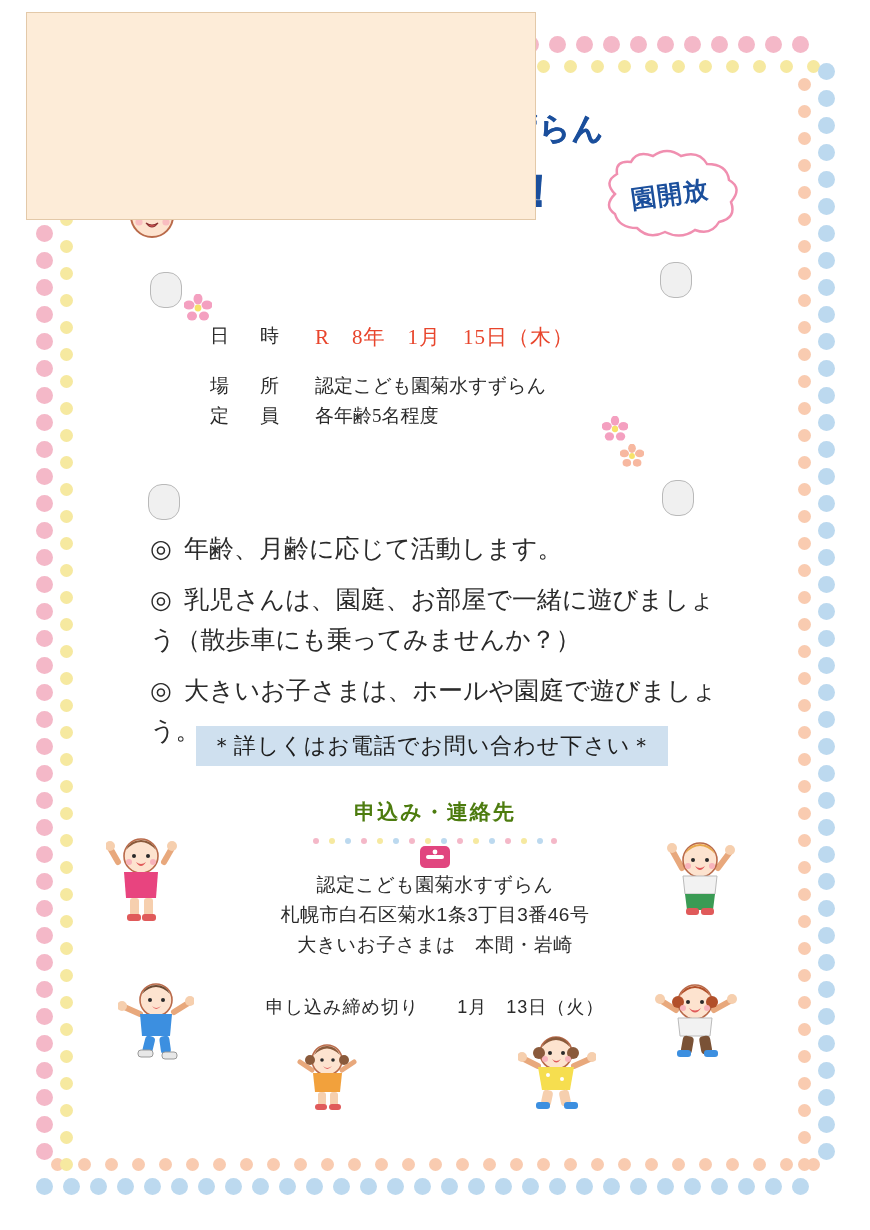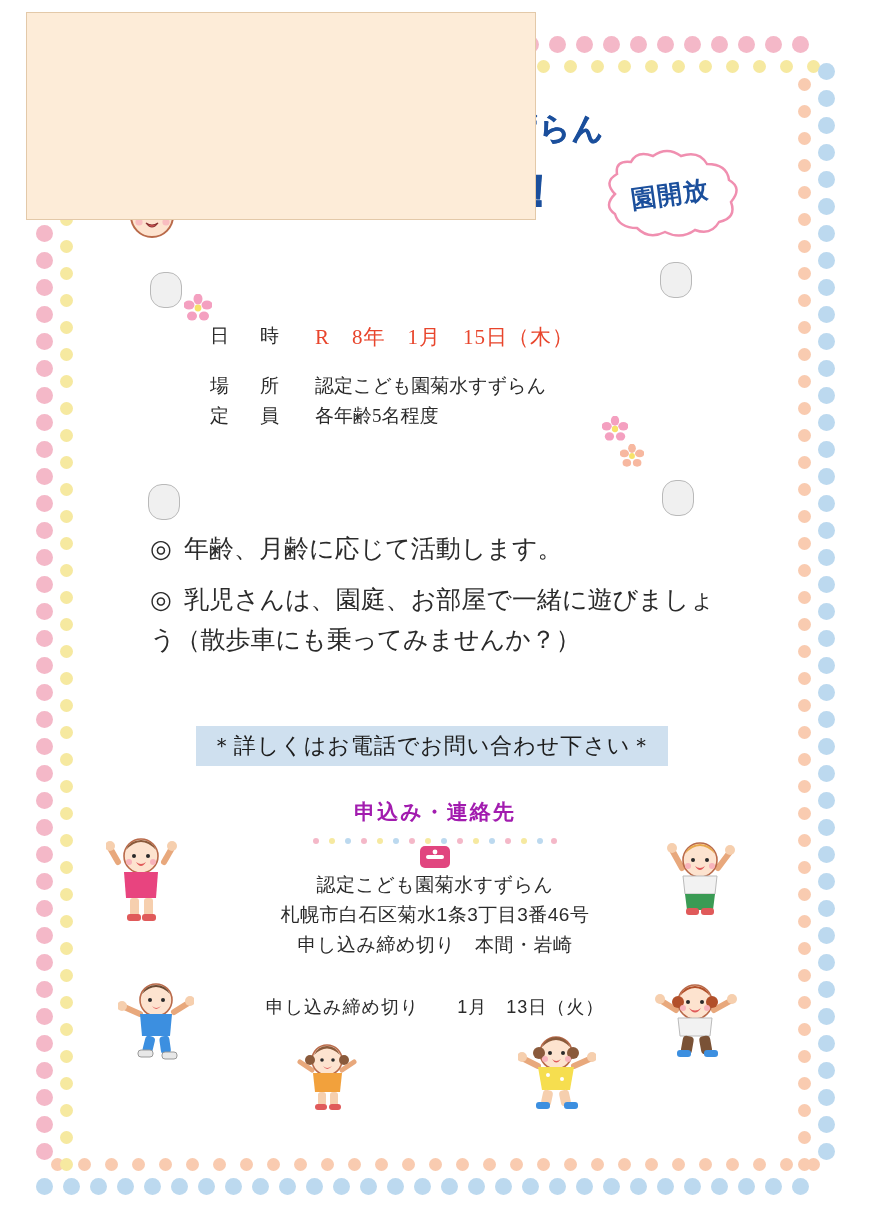--- a/index.html
+++ b/index.html
@@ -210,21 +210,21 @@
   .contact {
     position: absolute;
     left: 0;
     top: 798px;
     width: 870px;
     text-align: center;
   }
   .contact-heading {
     font-size: 21px;
     font-weight: bold;
-    color: #a21caf;
+    color: #4d7c0f;
     letter-spacing: 2px;
   }
   .contact-rule {
     width: 250px;
     height: 7px;
     margin: 5px auto 8px auto;
     position: relative;
   }
   .phone-line {
     display: flex;
@@ -651,20 +651,23 @@
     </div>
   </div>
 
   <div class="bullets">
     <div class="bullet">
       <span class="bullet-mark">◎</span><span class="bullet-text">年齢、月齢に応じて活動します。</span>
     </div>
     <div class="bullet">
       <span class="bullet-mark">◎</span><span class="bullet-text">乳児さんは、園庭、お部屋で一緒に遊びましょう（散歩車にも乗ってみませんか？）</span>
     </div>
+    <div class="bullet">
+      <span class="bullet-mark">◎</span><span class="bullet-text">大きいお子さまは、ホールや園庭で遊びましょう。</span>
+    </div>
   </div>
 
   <div class="callout">＊詳しくはお電話でお問い合わせ下さい＊</div>
 
   <div class="contact">
     <div class="contact-heading">申込み・連絡先</div>
     <div class="contact-rule">
       <svg width="250" height="8" viewBox="0 0 250 8">
         <g>
           <circle cx="6" cy="4" r="3" fill="#f4b8c8"></circle>
@@ -691,21 +694,21 @@
         <svg width="30" height="22" viewBox="0 0 30 22">
           <rect x="0" y="2" width="30" height="18" rx="6" fill="#e1457f"></rect>
           <circle cx="15" cy="5" r="5" fill="#e1457f"></circle>
           <rect x="6" y="9" width="18" height="4" rx="2" fill="#ffffff"></rect>
           <circle cx="15" cy="6" r="2.4" fill="#ffffff"></circle>
         </svg>
       </span>
     </div>
     <div class="contact-line">認定こども園菊水すずらん</div>
     <div class="contact-line">札幌市白石区菊水1条3丁目3番46号</div>
-    <div class="contact-line">申し込み締め切り　本間・岩崎</div>
+    <div class="contact-line">大きいお子さまは　本間・岩崎</div>
   </div>
 
   <div class="deadline">申し込み締め切り　　1月　13日（火）</div>
 
   <div class="kid" style="left:106px; top:832px;">
     <svg width="72" height="90" viewBox="0 0 72 90">
       <path d="M12 30 L4 16" stroke="#e8a87c" stroke-width="6" stroke-linecap="round"></path>
       <path d="M58 30 L66 16" stroke="#e8a87c" stroke-width="6" stroke-linecap="round"></path>
       <circle cx="4" cy="14" r="5" fill="#f6cfae"></circle>
       <circle cx="66" cy="14" r="5" fill="#f6cfae"></circle>

